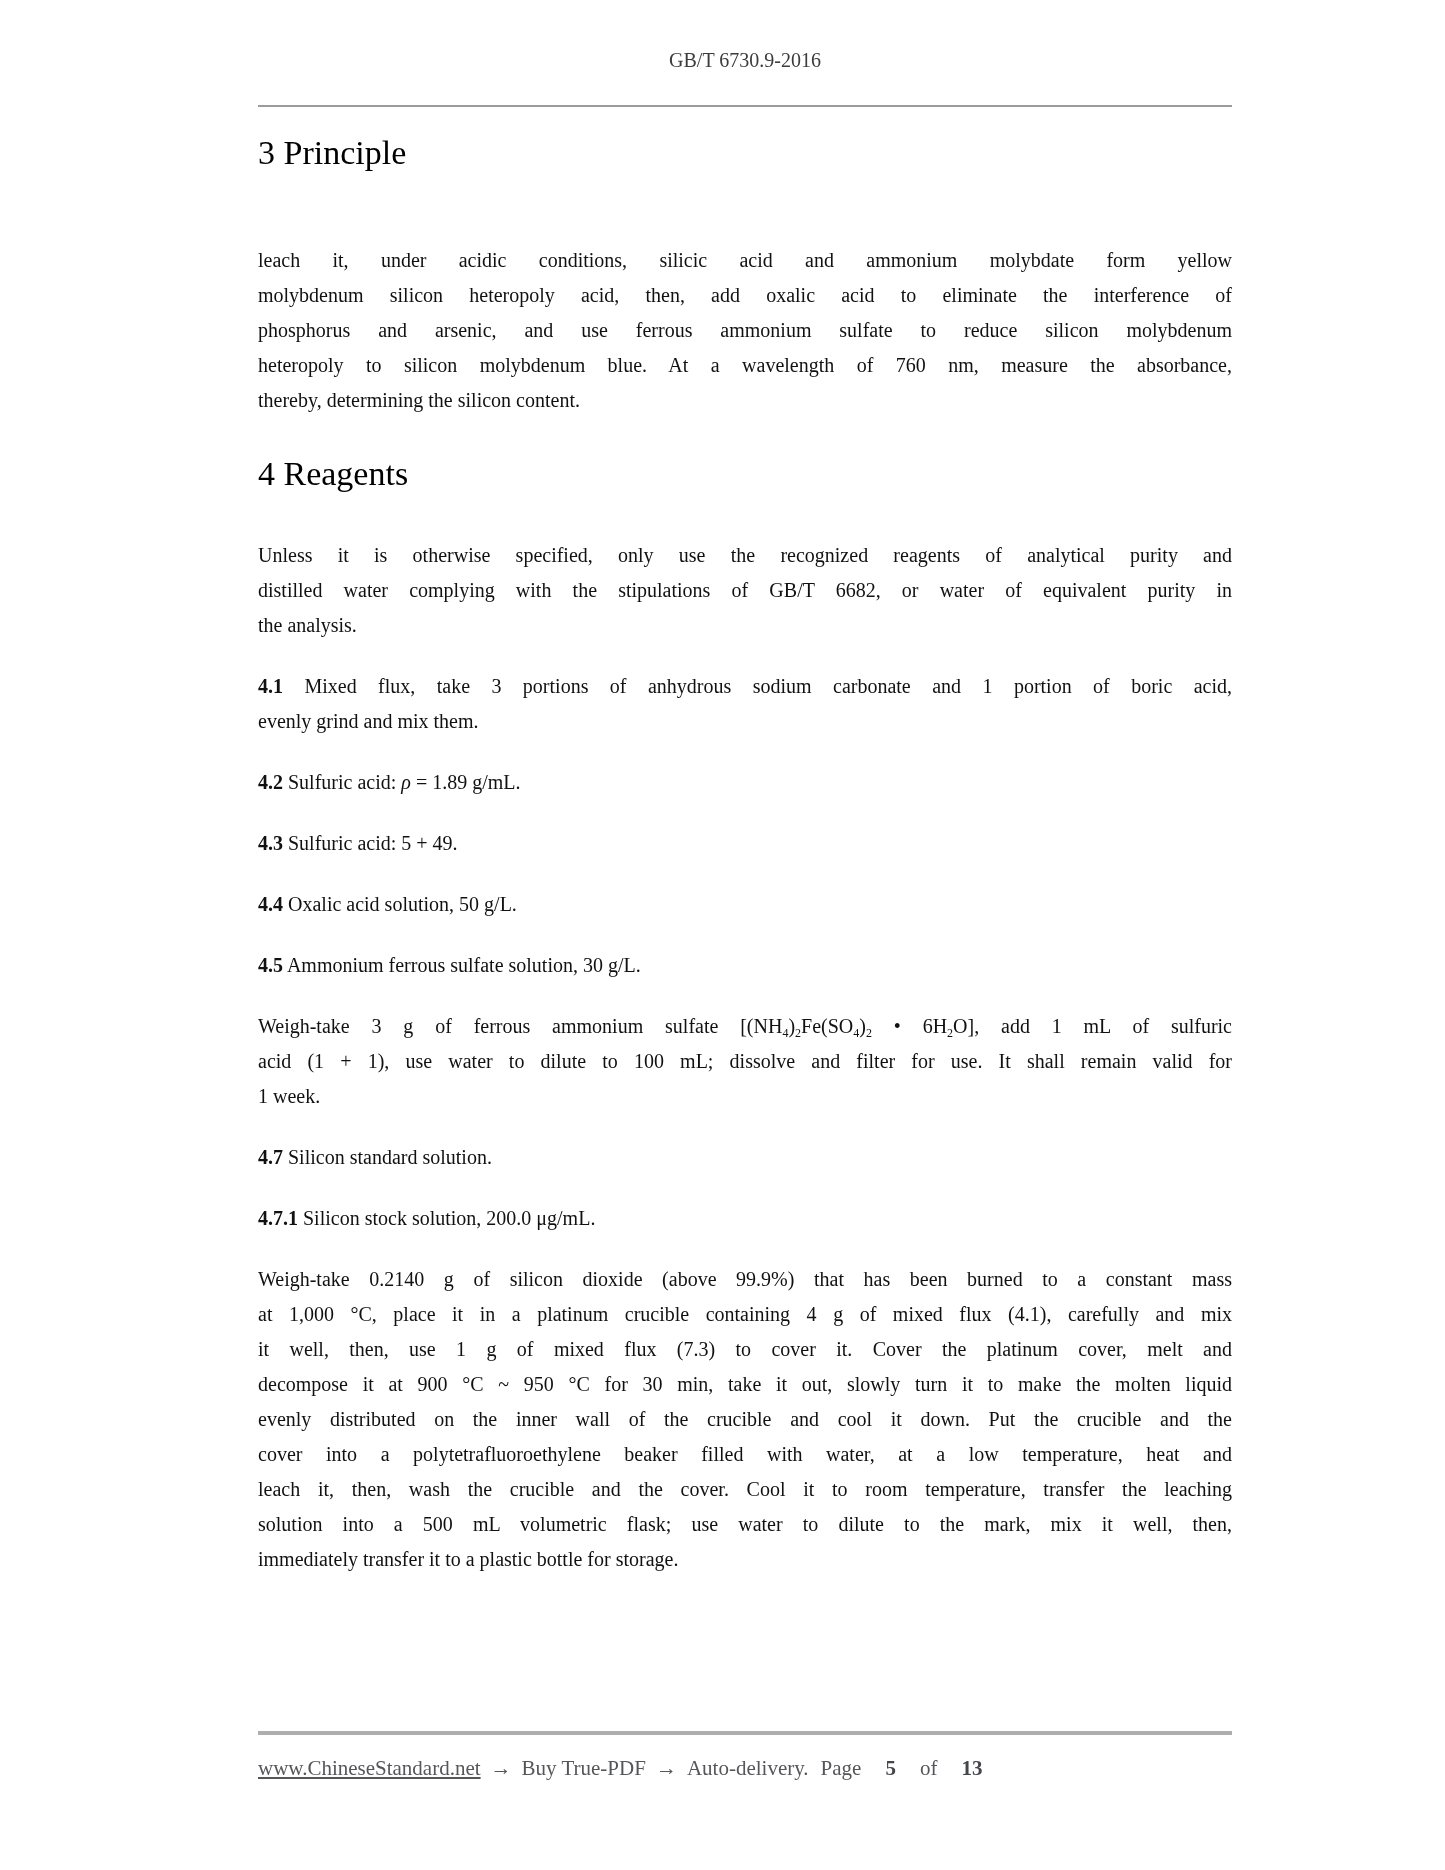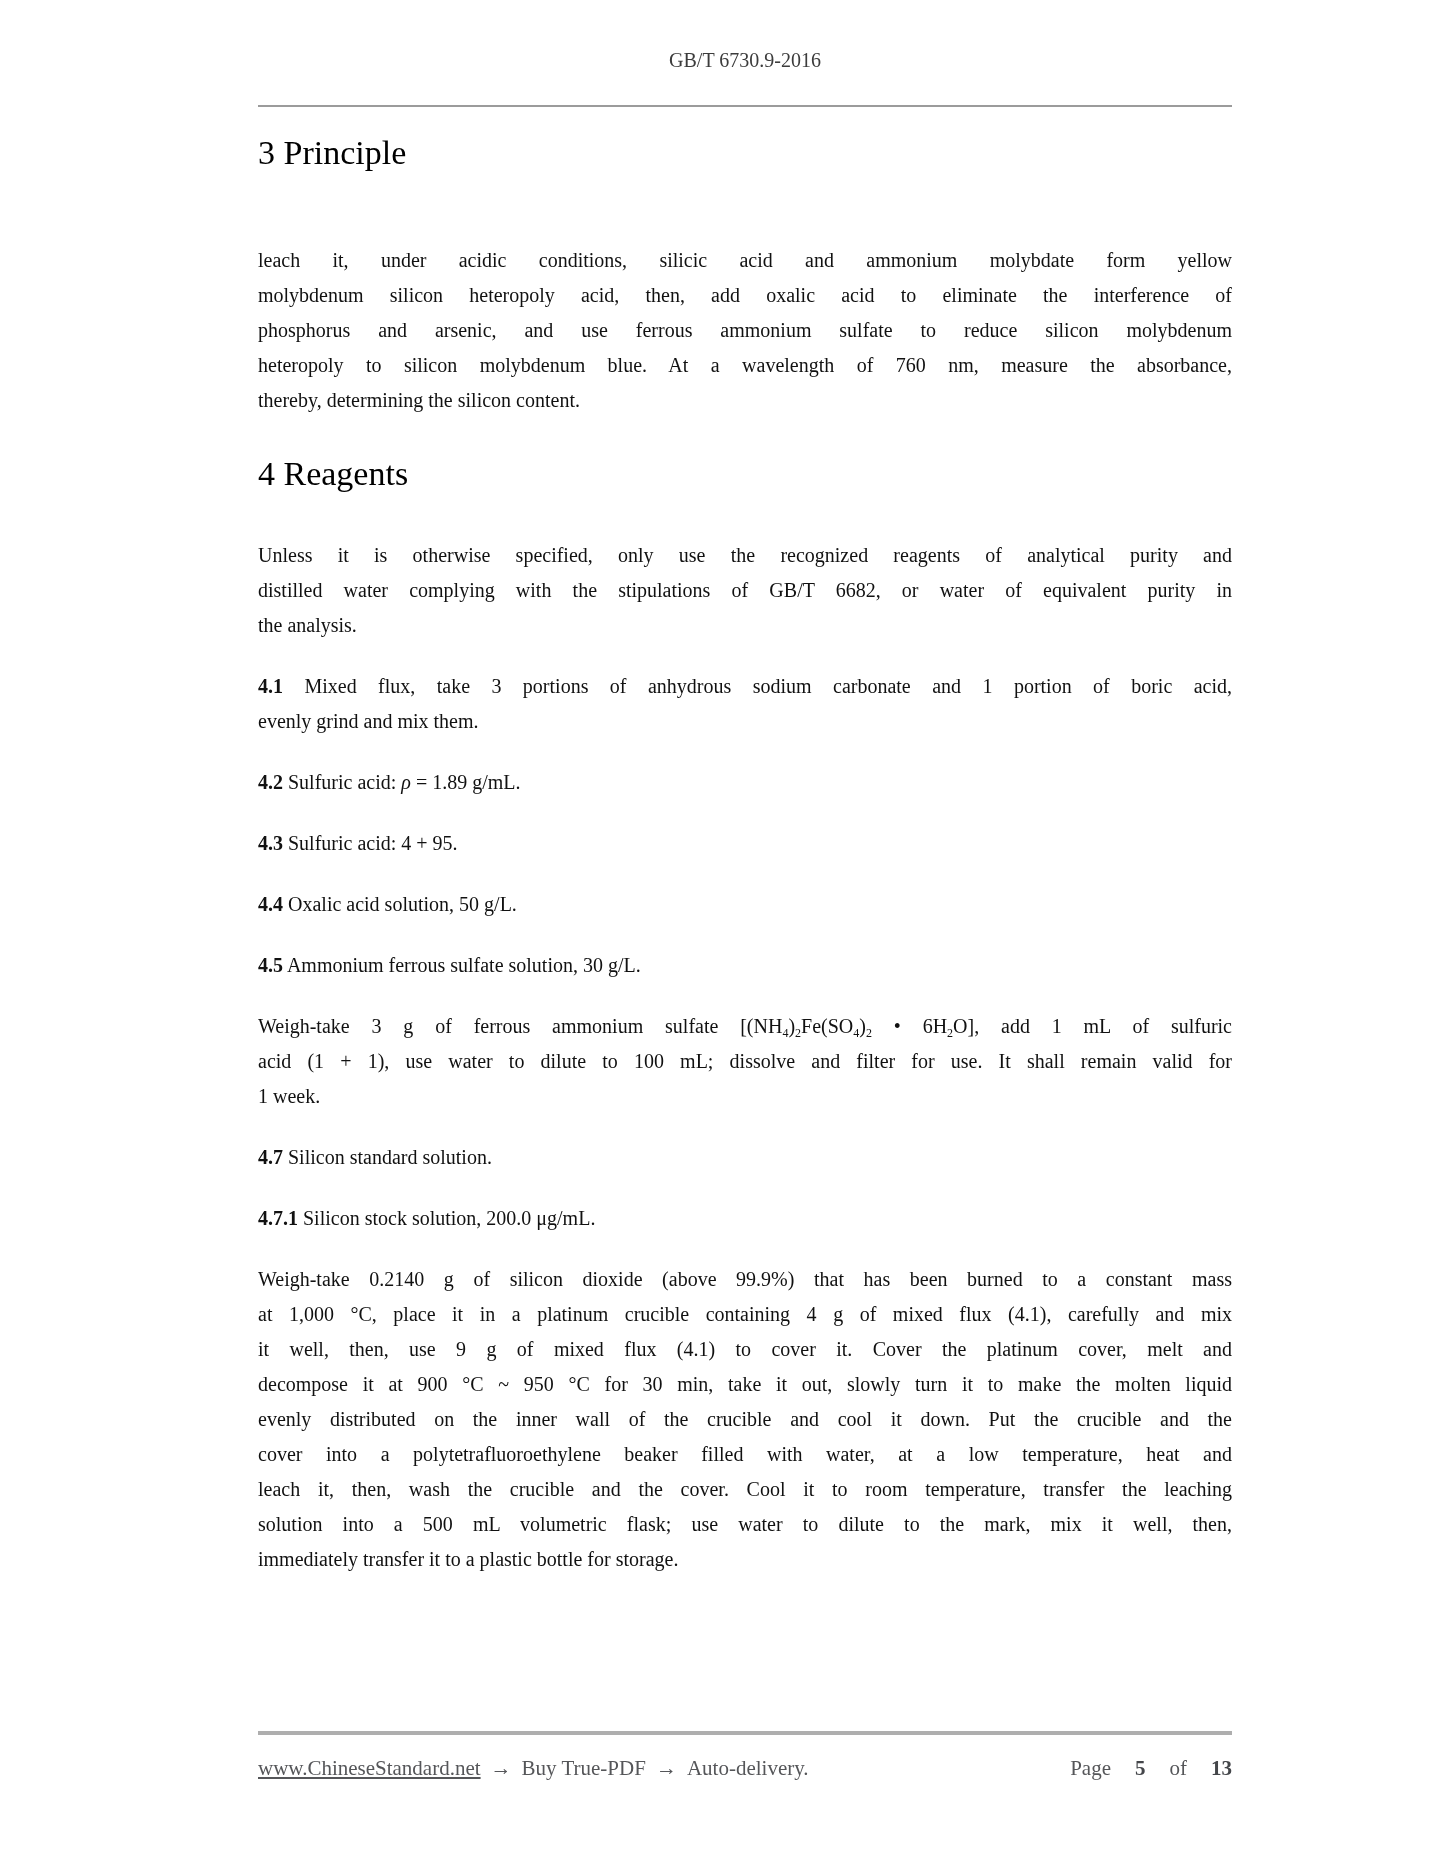--- a/index.html
+++ b/index.html
@@ -69,21 +69,20 @@
     top: 1731px;
     width: 974px;
   }
   .footer-rule {
     height: 4px;
     background: #aeaeae;
   }
   .footer-line {
     margin-top: 19px;
     display: flex;
-    justify-content: space-between;
     align-items: baseline;
     font-size: 21px;
     line-height: 28px;
     color: #555659;
   }
   .footer-left {
     display: flex;
     align-items: baseline;
     gap: 10px;
   }
@@ -131,21 +130,21 @@
     <div class="para">
         <div class="tline"><b>4.1</b><span> Mixed flux, take 3 portions of anhydrous sodium carbonate and 1 portion of boric acid,</span></div>
         <div class="tline tlast"><span>evenly grind and mix them.</span></div>
       </div>
 
     <div class="para">
         <div class="tline tlast"><b>4.2</b><span> Sulfuric acid: </span><i>ρ</i><span> = 1.89 g/mL.</span></div>
       </div>
 
     <div class="para">
-        <div class="tline tlast"><b>4.3</b><span> Sulfuric acid: 4 + 95.</span></div>
+        <div class="tline tlast"><b>4.3</b><span> Sulfuric acid: 5 + 49.</span></div>
       </div>
 
     <div class="para">
         <div class="tline tlast"><b>4.4</b><span> Oxalic acid solution, 50 g/L.</span></div>
       </div>
 
     <div class="para">
         <div class="tline tlast"><b>4.5</b><span> Ammonium ferrous sulfate solution, 30 g/L.</span></div>
       </div>
 
@@ -160,21 +159,21 @@
         <div class="tline tlast"><b>4.7</b><span> Silicon standard solution.</span></div>
       </div>
 
     <div class="para">
         <div class="tline tlast"><b>4.7.1</b><span> Silicon stock solution, 200.0 μg/mL.</span></div>
       </div>
 
     <div class="para">
         <div class="tline"><span>Weigh-take 0.2140 g of silicon dioxide (above 99.9%) that has been burned to a constant mass</span></div>
         <div class="tline"><span>at 1,000 °C, place it in a platinum crucible containing 4 g of mixed flux (4.1), carefully and mix</span></div>
-        <div class="tline"><span>it well, then, use 9 g of mixed flux (4.1) to cover it. Cover the platinum cover, melt and</span></div>
+        <div class="tline"><span>it well, then, use 1 g of mixed flux (7.3) to cover it. Cover the platinum cover, melt and</span></div>
         <div class="tline"><span>decompose it at 900 °C ~ 950 °C for 30 min, take it out, slowly turn it to make the molten liquid</span></div>
         <div class="tline"><span>evenly distributed on the inner wall of the crucible and cool it down. Put the crucible and the</span></div>
         <div class="tline"><span>cover into a polytetrafluoroethylene beaker filled with water, at a low temperature, heat and</span></div>
         <div class="tline"><span>leach it, then, wash the crucible and the cover. Cool it to room temperature, transfer the leaching</span></div>
         <div class="tline"><span>solution into a 500 mL volumetric flask; use water to dilute to the mark, mix it well, then,</span></div>
         <div class="tline tlast"><span>immediately transfer it to a plastic bottle for storage.</span></div>
       </div>
   </div>
 
   <div class="page-footer">

